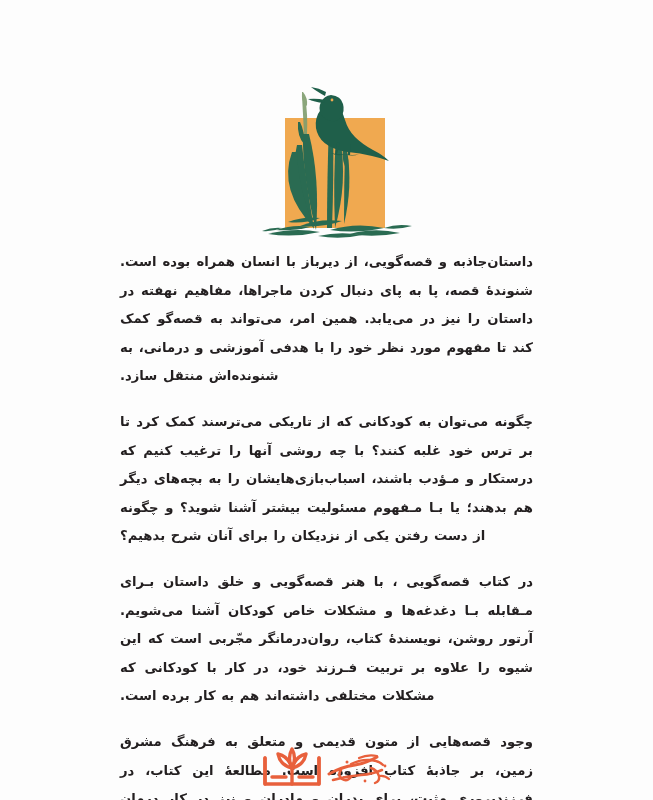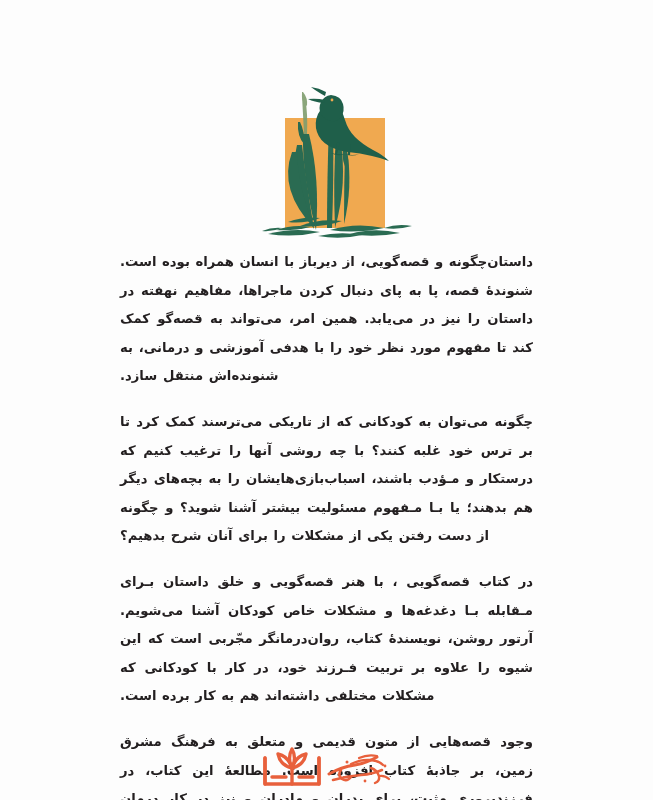--- a/index.html
+++ b/index.html
@@ -157,22 +157,22 @@
 
         <path d="M331 153 q8 2 14 1 q-7 3 -14 -1 z"></path>
         <path d="M345 154 q8 2 14 0 q-7 3 -14 0 z"></path>
       </g>
 
       <circle cx="332" cy="100" r="1.4" fill="#f0a950"></circle>
     </svg>
   </div>
 
   <div id="cover-text">
-    <p class="para">داستان‌چگونه و قصه‌گویی، از دیرباز با انسان همراه بوده است. شنوندهٔ قصه، پا به پای دنبال کردن ماجراها، مفاهیم نهفته در داستان را نیز در می‌یابد. همین امر، می‌تواند به قصه‌گو کمک کند تا مفهوم مورد نظر خود را با هدفی آموزشی و درمانی، به شنونده‌اش منتقل سازد.</p>
-    <p class="para">چگونه می‌توان به کودکانی که از تاریکی می‌ترسند کمک کرد تا بر ترس خود غلبه کنند؟ با چه روشی آنها را ترغیب کنیم که درستکار و مـؤدب باشند، اسباب‌بازی‌هایشان را به بچه‌های دیگر هم بدهند؛ یا بـا مـفهوم مسئولیت بیشتر آشنا شوید؟ و چگونه از دست رفتن یکی از مشکلات را برای آنان شرح بدهیم؟</p>
+    <p class="para">داستان‌جاذبه و قصه‌گویی، از دیرباز با انسان همراه بوده است. شنوندهٔ قصه، پا به پای دنبال کردن ماجراها، مفاهیم نهفته در داستان را نیز در می‌یابد. همین امر، می‌تواند به قصه‌گو کمک کند تا مفهوم مورد نظر خود را با هدفی آموزشی و درمانی، به شنونده‌اش منتقل سازد.</p>
+    <p class="para">چگونه می‌توان به کودکانی که از تاریکی می‌ترسند کمک کرد تا بر ترس خود غلبه کنند؟ با چه روشی آنها را ترغیب کنیم که درستکار و مـؤدب باشند، اسباب‌بازی‌هایشان را به بچه‌های دیگر هم بدهند؛ یا بـا مـفهوم مسئولیت بیشتر آشنا شوید؟ و چگونه از دست رفتن یکی از نزدیکان را برای آنان شرح بدهیم؟</p>
     <p class="para">در کتاب قصه‌گویی ، با هنر قصه‌گویی و خلق داستان بـرای مـقابله بـا دغدغه‌ها و مشکلات خاص کودکان آشنا می‌شویم. آرتور روشن، نویسندهٔ کتاب، روان‌درمانگر مجّربی است که این شیوه را علاوه بر تربیت فـرزند خود، در کار با کودکانی که مشکلات مختلفی داشته‌اند هم به کار برده است.</p>
     <p class="para">وجود قصه‌هایی از متون قدیمی و متعلق به فرهنگ مشرق زمین، بر جاذبهٔ کتاب افزوده است. مطالعهٔ این کتاب، در فرزندپروری مثبت، برای پدران و مادران و نیز در کار درمان برای درمانگران، سودمند است.</p>
   </div>
 
   <div id="publisher-logo">
     <svg width="136" height="44" viewBox="0 0 136 44" xmlns="http://www.w3.org/2000/svg">
       <g fill="none" stroke="#e8603c" stroke-width="3.4" stroke-linecap="round" stroke-linejoin="round">
 
         <path d="M6 12 L6 38 L60 38 L60 12"></path>
         <path d="M6 38 L6 12 M60 38 L60 12"></path>

